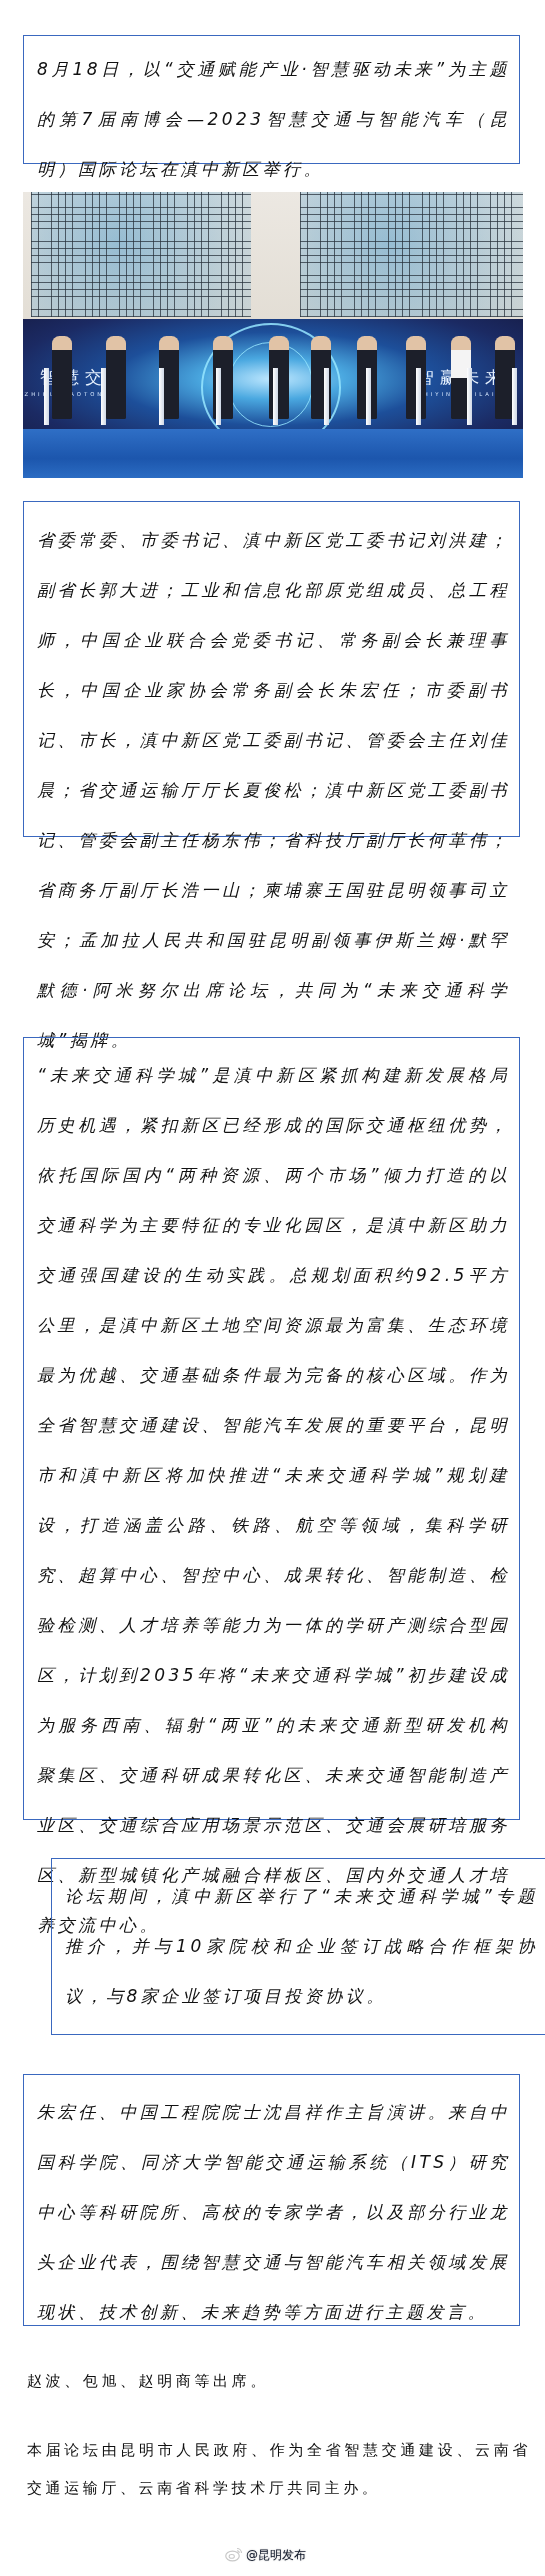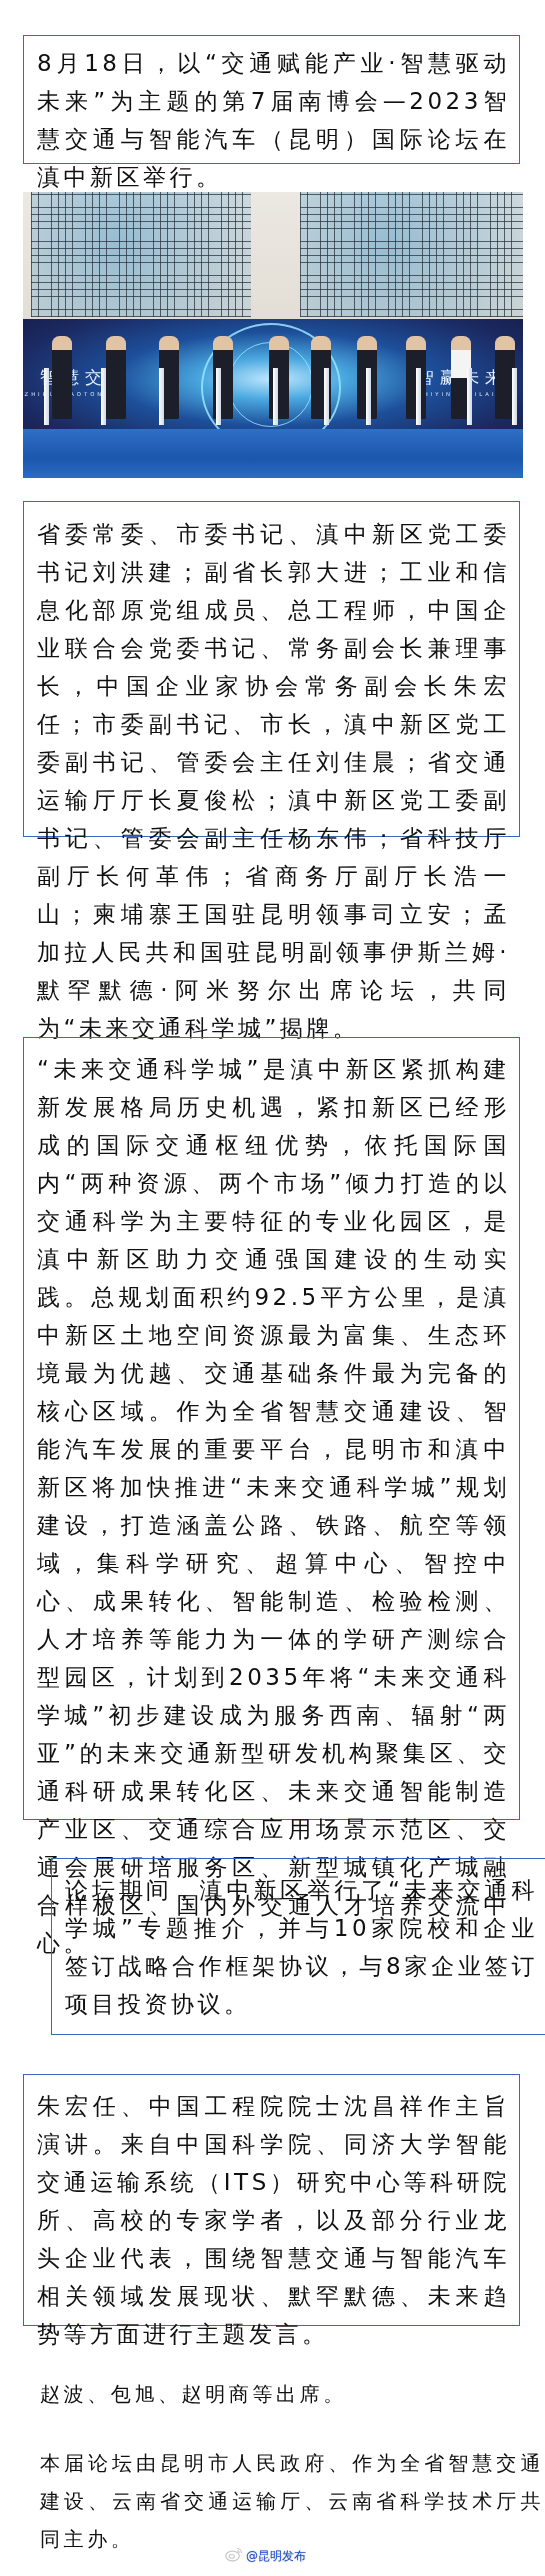--- a/index.html
+++ b/index.html
@@ -1,29 +1,29 @@
 <!DOCTYPE html>
 <html style="font-size:12px"><head>
 <meta charset="utf-8">
 <style>
   html, body { margin: 0; padding: 0; background: #ffffff; }
   body { width: 546px; height: 2576px; position: relative; overflow: hidden;
          font-family: "DejaVu Sans", "Liberation Sans", sans-serif; color: #111; }
   .box { position: absolute; left: 23px; width: 497px; border: 1.5px solid #3a68bf;
          box-sizing: border-box; }
   .box p { margin: 0; position: absolute; left: 13px; width: 473px;
-           font-size: 23px; line-height: 38px; letter-spacing: 3.5px;
-           text-align: justify; text-align-last: left; word-break: break-all; }
+           font-size: 17px; line-height: 50px; letter-spacing: 3.5px;
+           text-align: justify; text-align-last: left; word-break: break-all; font-style: italic; }
   .photo { position: absolute; left: 23px; top: 192px; width: 500px; height: 286px;
            overflow: hidden; background: #c9d2da; }
-  .plain { position: absolute; left: 23px; width: 504px; margin: 17px;
-           font-size: 20px; line-height: 38px; letter-spacing: 3.6px;
+  .plain { position: absolute; left: 23px; width: 504px; margin: 4px;
+           font-size: 15px; line-height: 38px; letter-spacing: 3.6px;
            word-break: break-all; text-align: justify; text-align-last: left; }
   .watermark { position: absolute; top: 2547px; left: 225px; font-size: 12px;
-               color: #1d4ed8; display: flex; align-items: center; gap: 3px;
+               color: #0f172a; display: flex; align-items: flex-start; gap: 3px;
                text-shadow: 0 0 1.5px #aaa; }
   
   .ceiling { position: absolute; left: 0; top: 0; width: 500px; height: 136px;
              background: linear-gradient(180deg, #ece8e2 0%, #e2ddd4 100%); }
   .grid { position: absolute; top: 0; height: 125px;
           background:
             repeating-linear-gradient(90deg, rgba(40,50,60,.75) 0 0.8px, transparent 0.8px 6.8px),
             repeating-linear-gradient(0deg, rgba(40,50,60,.75) 0 0.8px, transparent 0.8px 6.8px),
             radial-gradient(circle at 40% 40%, rgba(70,150,200,.5), rgba(70,150,200,.15)); }
   .screen { position: absolute; left: 0; top: 127px; width: 500px; height: 133px;
@@ -87,21 +87,21 @@
 
 <div class="box" style="top:1037px; height:783px;">
   <p style="top:12px; text-indent:0;">“未来交通科学城”是滇中新区紧抓构建新发展格局历史机遇，紧扣新区已经形成的国际交通枢纽优势，依托国际国内“两种资源、两个市场”倾力打造的以交通科学为主要特征的专业化园区，是滇中新区助力交通强国建设的生动实践。总规划面积约92.5平方公里，是滇中新区土地空间资源最为富集、生态环境最为优越、交通基础条件最为完备的核心区域。作为全省智慧交通建设、智能汽车发展的重要平台，昆明市和滇中新区将加快推进“未来交通科学城”规划建设，打造涵盖公路、铁路、航空等领域，集科学研究、超算中心、智控中心、成果转化、智能制造、检验检测、人才培养等能力为一体的学研产测综合型园区，计划到2035年将“未来交通科学城”初步建设成为服务西南、辐射“两亚”的未来交通新型研发机构聚集区、交通科研成果转化区、未来交通智能制造产业区、交通综合应用场景示范区、交通会展研培服务区、新型城镇化产城融合样板区、国内外交通人才培养交流中心。</p>
 </div>
 
 <div class="box" style="top:1858px; height:177px;margin-left:28px;">
   <p style="top:12px;">论坛期间，滇中新区举行了“未来交通科学城”专题推介，并与10家院校和企业签订战略合作框架协议，与8家企业签订项目投资协议。</p>
 </div>
 
 <div class="box" style="top:2074px; height:252px;">
-  <p style="top:12px;">朱宏任、中国工程院院士沈昌祥作主旨演讲。来自中国科学院、同济大学智能交通运输系统（ITS）研究中心等科研院所、高校的专家学者，以及部分行业龙头企业代表，围绕智慧交通与智能汽车相关领域发展现状、默罕默德、未来趋势等方面进行主题发言。</p>
+  <p style="top:12px;">朱宏任、中国工程院院士沈昌祥作主旨演讲。来自中国科学院、同济大学智能交通运输系统（ITS）研究中心等科研院所、高校的专家学者，以及部分行业龙头企业代表，围绕智慧交通与智能汽车相关领域发展现状、技术创新、未来趋势等方面进行主题发言。</p>
 </div>
 
 <p class="plain" style="top:2358px;">赵波、包旭、赵明商等出席。</p>
 
 <p class="plain" style="top:2427px;">本届论坛由昆明市人民政府、作为全省智慧交通建设、云南省交通运输厅、云南省科学技术厅共同主办。</p>
 
 <div class="watermark">
   <span>
     <svg width="18" height="15" viewBox="0 0 24 20">
       <ellipse cx="10" cy="12" rx="9" ry="6.5" fill="none" stroke="#c8c8c8" stroke-width="1.6"></ellipse>

